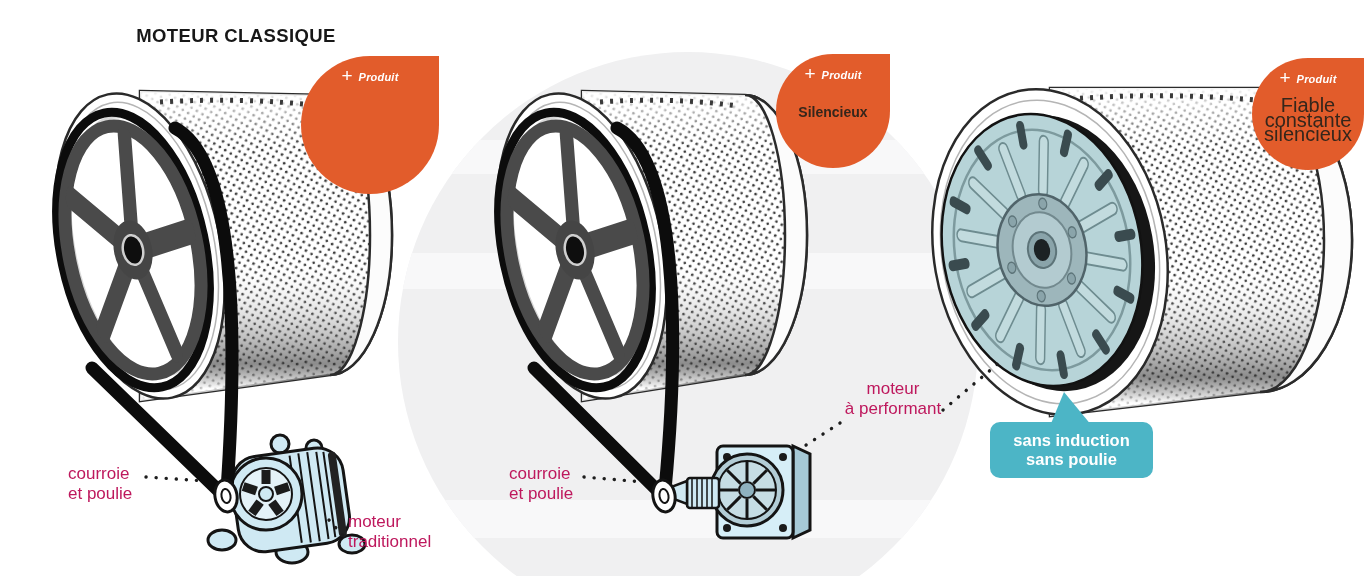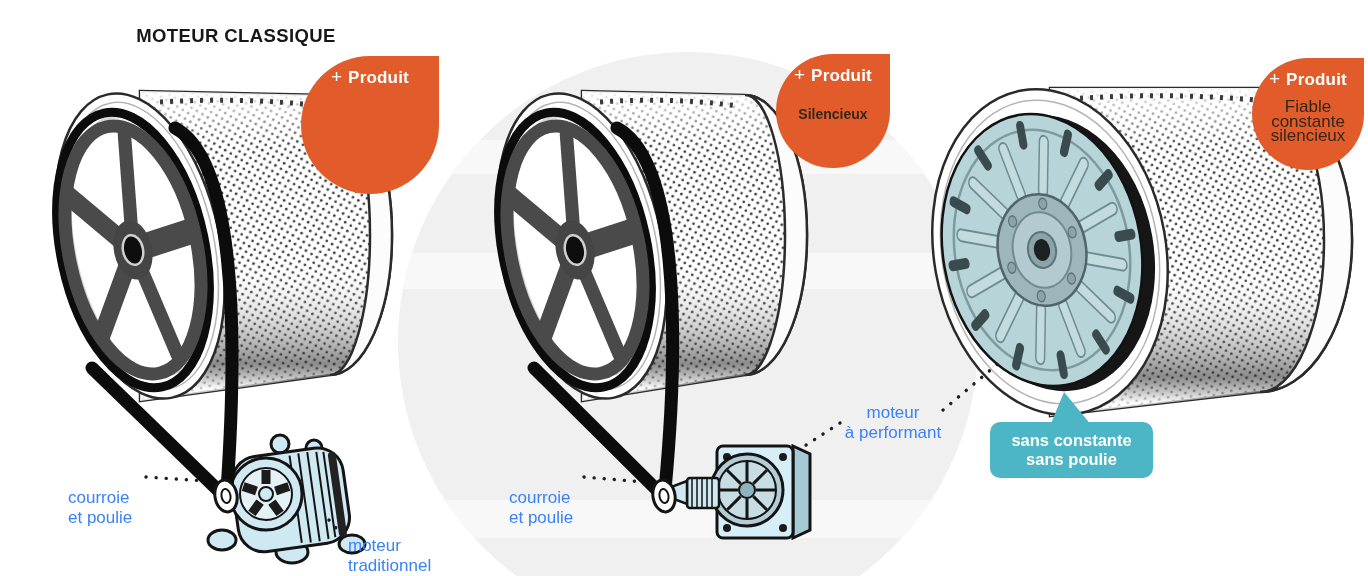--- a/index.html
+++ b/index.html
@@ -8,27 +8,27 @@
   #art{position:absolute;left:0;top:0;}
   .panel-title{position:absolute;top:25px;transform:translateX(-50%);white-space:nowrap;
     font-size:18.5px;font-weight:700;letter-spacing:.4px;color:#171717;}
   .badge{position:absolute;color:#fff;background:#e25c2b;display:flex;flex-direction:column;
     align-items:center;text-align:center;}
   .badge.b1{left:301px;top:56px;width:138px;height:138px;border-radius:69px 0 69px 69px;}
   .badge.b2{left:776px;top:54px;width:114px;height:114px;border-radius:57px 0 57px 57px;}
   .badge.b3{left:1252px;top:58px;width:112px;height:112px;border-radius:56px 0 56px 56px;}
   .badge-tag{display:flex;align-items:center;gap:6px;margin-top:12px;}
   .badge-tag .plus{font-size:19px;font-weight:400;line-height:18px;position:relative;top:-1px;}
-  .badge-tag .tag{font-size:17px;font-weight:700;letter-spacing:.2px;}
+  .badge-tag .tag{font-size:11px;font-weight:700;letter-spacing:.2px;font-style:italic;}
   .badge-desc{color:#35261b;font-weight:700;}
   .b1 .badge-desc{margin-top:13px;font-size:13.5px;line-height:16px;}
   .b2 .badge-desc{margin-top:20px;font-size:14px;line-height:16px;}
-  .b3 .badge-desc{margin-top:10px;font-size:17px;font-weight:500;line-height:14.5px;}
+  .b3 .badge-desc{margin-top:10px;font-size:20px;font-weight:500;line-height:14.5px;}
   .badge-desc span{display:block;}
-  .lbl{position:absolute;color:#3b82f6;font-size:17px;line-height:19.5px;margin-top:24px;}
+  .lbl{position:absolute;color:#be185d;font-size:17px;line-height:19.5px;}
   .lbl span{display:block;}
   .lbl.cp1{left:68px;top:464px;}
   .lbl.mt1{left:348px;top:512px;}
   .lbl.cp2{left:509px;top:464px;}
   .lbl.mai{left:843px;top:379px;width:100px;text-align:center;}
   .callout{position:absolute;left:990px;top:422px;width:163px;height:56px;background:#4cb5c6;
     border-radius:10px;color:#fff;display:flex;flex-direction:column;align-items:center;
     justify-content:center;text-align:center;font-size:16.5px;font-weight:600;line-height:19px;}
   .callout span{display:block;}
 </style>
@@ -299,17 +299,17 @@
   <div class="lbl cp2">
     <span>courroie</span>
     <span>et poulie</span>
   </div>
   <div class="lbl mai">
     <span>moteur</span>
     <span>à performant</span>
   </div>
 
   <div class="callout">
-    <span>sans constante</span>
+    <span>sans induction</span>
     <span>sans poulie</span>
   </div>
 
 </div>
 
 </body></html>

